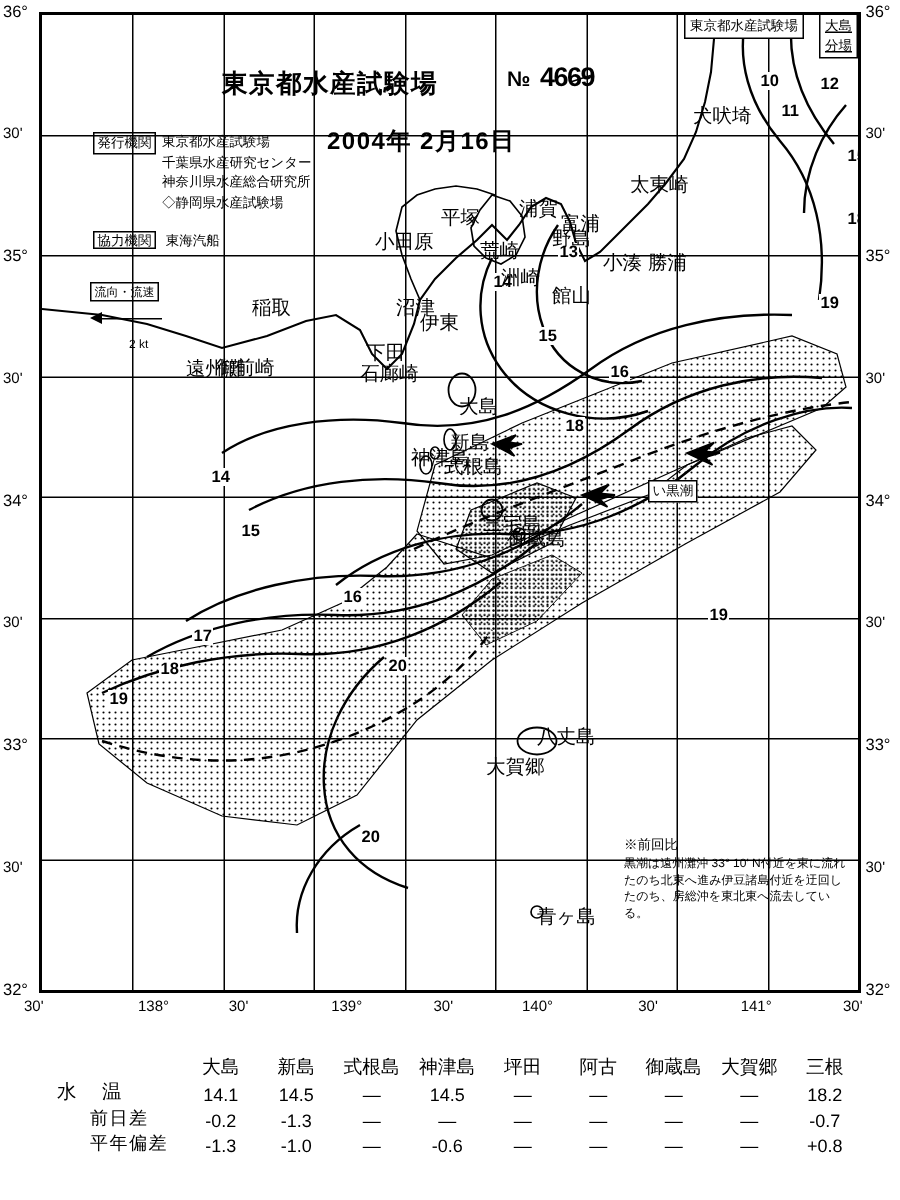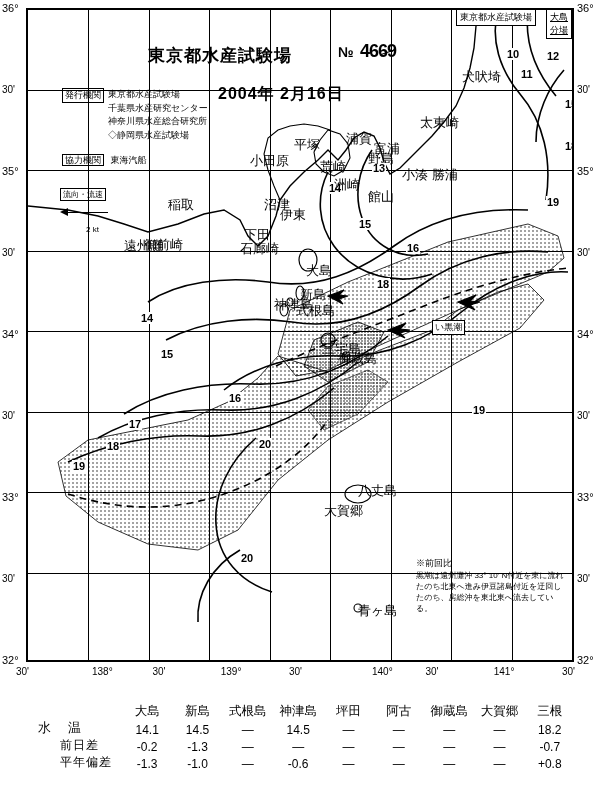--- a/index.html
+++ b/index.html
@@ -269,21 +269,21 @@
       <div class="lat-lbl big" style="left: 577px; top: 491px;">33°</div>
       <div class="lat-lbl" style="left: 577px; top: 572.5px;">30'</div>
       <div class="lat-lbl big" style="left: 577px; top: 654px;">32°</div>
     </div>
   <div id="lon-bottom">
       <div class="lon-lbl" style="left: 16px; top: 666px;">30'</div>
       <div class="lon-lbl" style="left: 92px; top: 666px;">138°</div>
       <div class="lon-lbl" style="left: 152.5px; top: 666px;">30'</div>
       <div class="lon-lbl" style="left: 220.75px; top: 666px;">139°</div>
       <div class="lon-lbl" style="left: 289px; top: 666px;">30'</div>
-      <div class="lon-lbl" style="left: 372px; top: 666px;">140°</div>
+      <div class="lon-lbl" style="left: 348px; top: 666px;">140°</div>
       <div class="lon-lbl" style="left: 425.5px; top: 666px;">30'</div>
       <div class="lon-lbl" style="left: 493.75px; top: 666px;">141°</div>
       <div class="lon-lbl" style="left: 562px; top: 666px;">30'</div>
     </div>
 
   <div class="table">
     <div class="trow hdr">
       <div class="rowlabel"></div>
       <div id="thead-cells" style="display:flex;flex:1">
           <div class="cell">大島</div>

